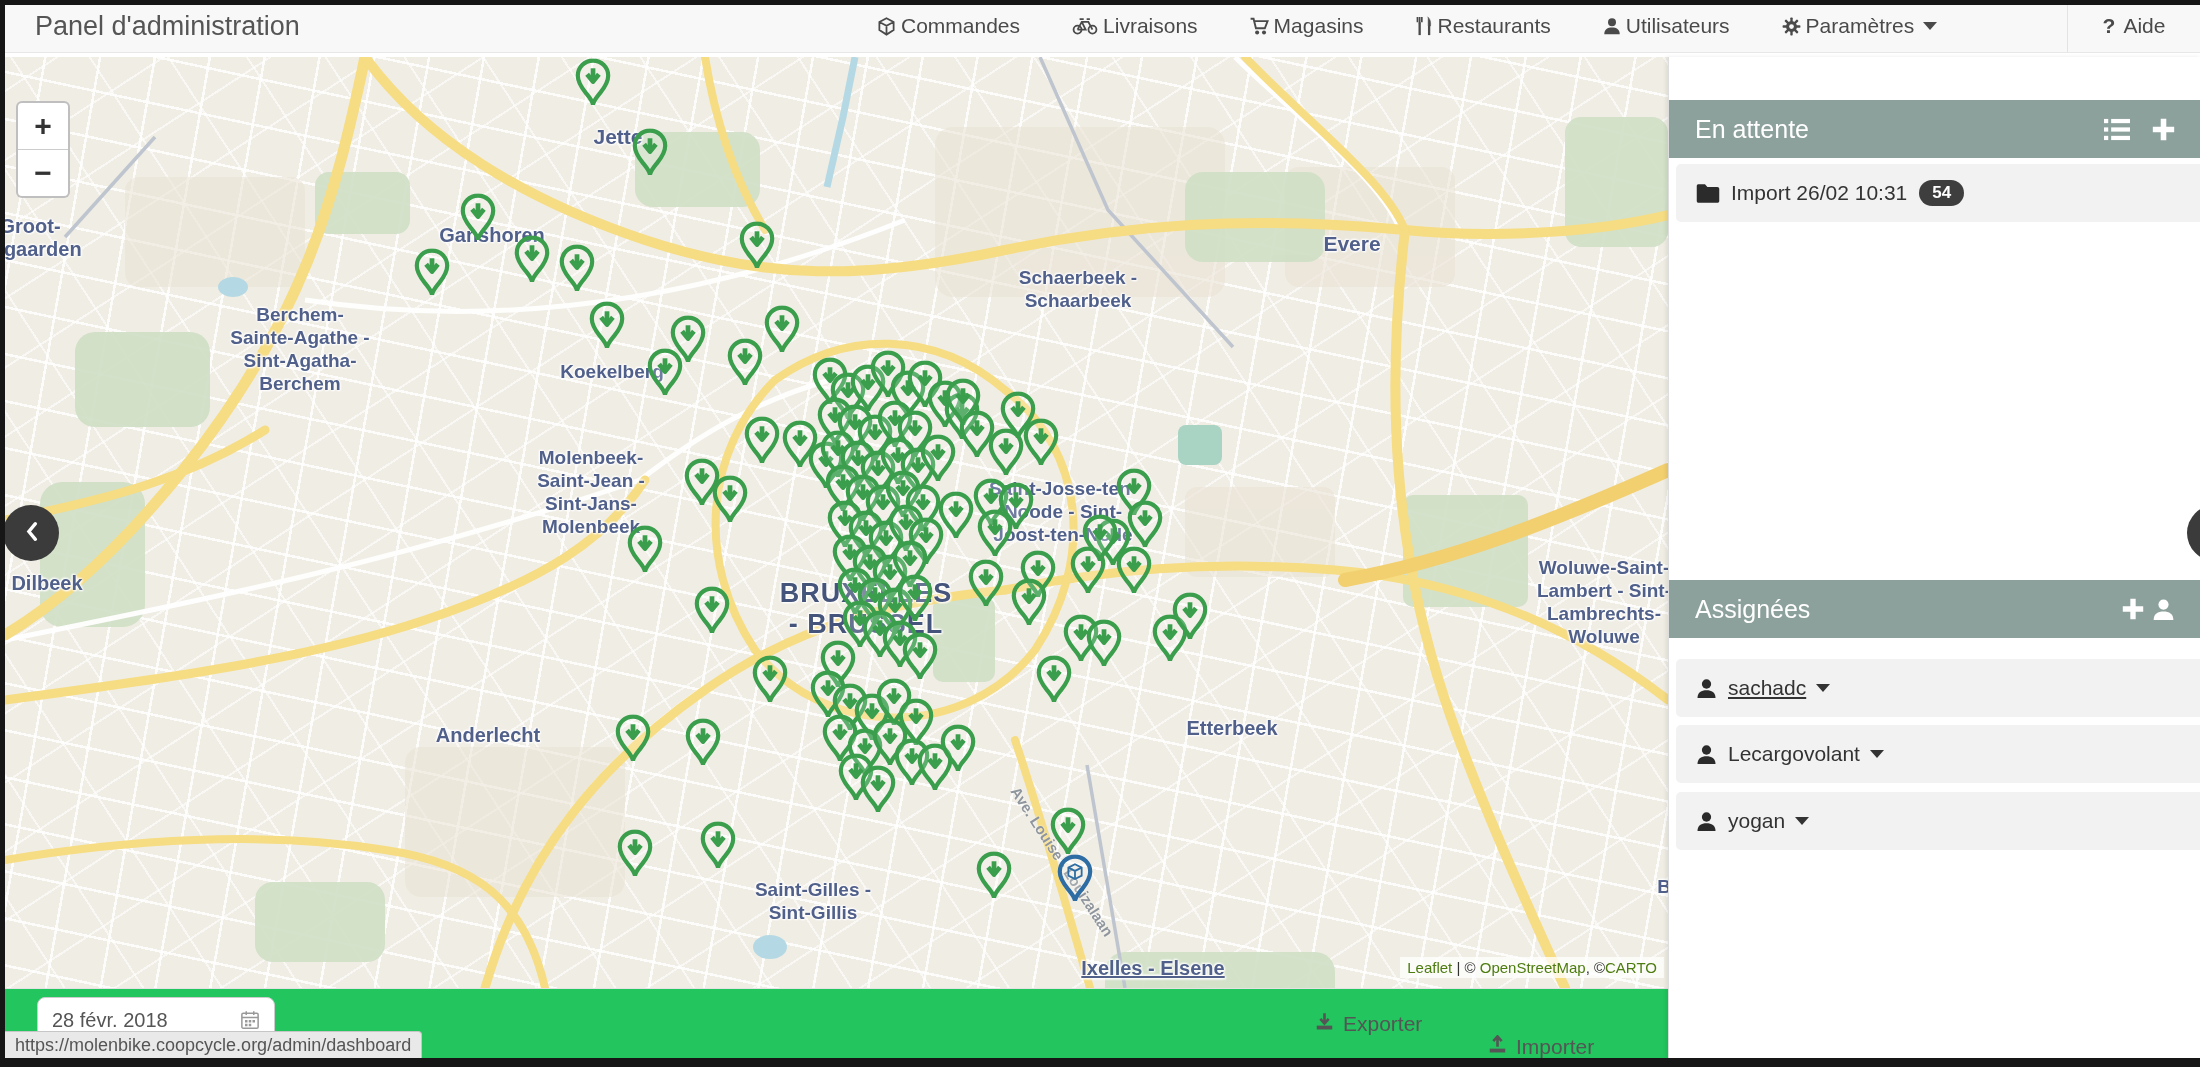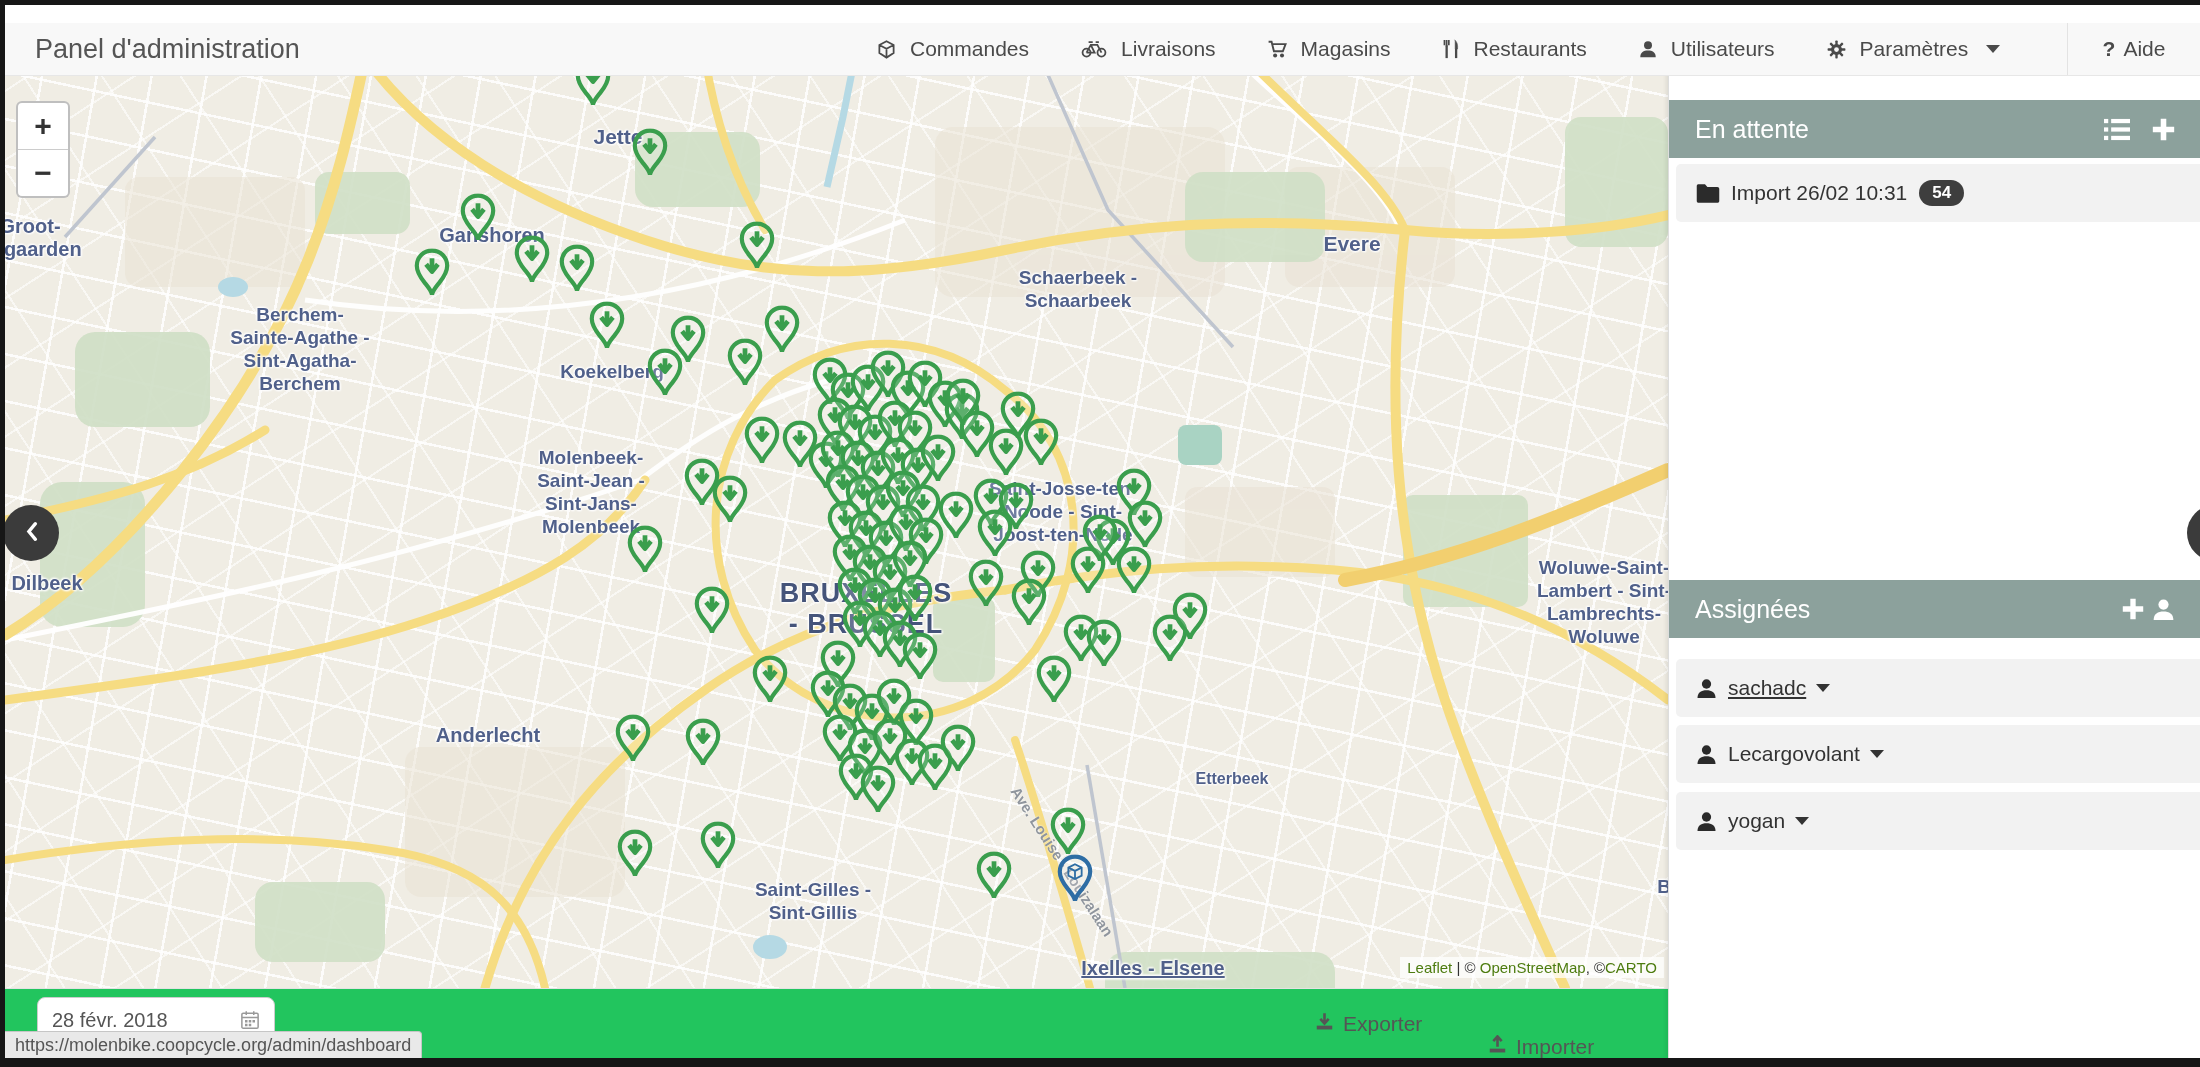--- a/index.html
+++ b/index.html
@@ -4,25 +4,25 @@
 <style>
   html,body{margin:0;padding:0;}
   body{width:2200px;height:1067px;position:relative;overflow:hidden;
        font-family:"Liberation Sans","DejaVu Sans",sans-serif;background:#fff;}
   .strip{position:absolute;background:#161616;z-index:60;}
   #strip-top{left:0;top:0;width:2200px;height:5px;}
   #strip-left{left:0;top:5px;width:5px;height:1062px;}
   #strip-bottom{left:0;top:1058px;width:2200px;height:9px;}
 
   
-  #navbar{position:absolute;left:5px;top:23px;width:2195px;height:52px;background:#f8f8f8;
+  #navbar{position:absolute;left:5px;top:0;width:2195px;height:52px;background:#f8f8f8;
           border-bottom:1px solid #e7e7e7;z-index:45;}
   #brand{position:absolute;left:30px;top:0;height:52px;line-height:52px;font-size:27px;color:#555;}
   #nav-items{position:absolute;left:872px;top:0;height:52px;display:flex;align-items:center;gap:52px;}
-  .nav-item{display:flex;align-items:center;gap:14px;font-size:21px;color:#4a4a4a;cursor:pointer;white-space:nowrap;}
+  .nav-item{display:flex;align-items:center;gap:5px;font-size:21px;color:#4a4a4a;cursor:pointer;white-space:nowrap;}
   .nav-item svg{display:block;}
   .caret{width:0;height:0;border-left:7px solid transparent;border-right:7px solid transparent;
          border-top:8px solid #4a4a4a;margin-left:4px;}
   #nav-help{position:absolute;right:0;top:0;height:52px;width:132px;border-left:1px solid #e3e3e3;
             display:flex;align-items:center;justify-content:center;gap:8px;font-size:21px;color:#4a4a4a;cursor:pointer;}
   .question-icon{font-weight:bold;font-size:21px;color:#4a4a4a;}
   .question-icon::before{content:"?";}
 
   
   #map{position:absolute;left:5px;top:57px;width:1663px;height:931px;overflow:hidden;background:#f0ede4;z-index:1;}
@@ -342,21 +342,21 @@
         <div>Noode - Sint-</div>
         <div>Joost-ten-Node</div>
       </div>
       <div class="map-label big" style="left: 861px; top: 521px; font-size: 27px;">
         <div>BRUXELLES</div>
         <div>- BRUSSEL</div>
       </div>
       <div class="map-label" style="left: 483px; top: 667px; font-size: 20px;">
         <div>Anderlecht</div>
       </div>
-      <div class="map-label" style="left: 1227px; top: 710px; font-size: 16px;">
+      <div class="map-label" style="left: 1227px; top: 660px; font-size: 20px;">
         <div>Etterbeek</div>
       </div>
       <div class="map-label" style="left: 1599px; top: 499px; font-size: 19px;">
         <div>Woluwe-Saint-</div>
         <div>Lambert - Sint-</div>
         <div>Lambrechts-</div>
         <div>Woluwe</div>
       </div>
       <div class="map-label" style="left: 808px; top: 821px; font-size: 19px;">
         <div>Saint-Gilles -</div>

